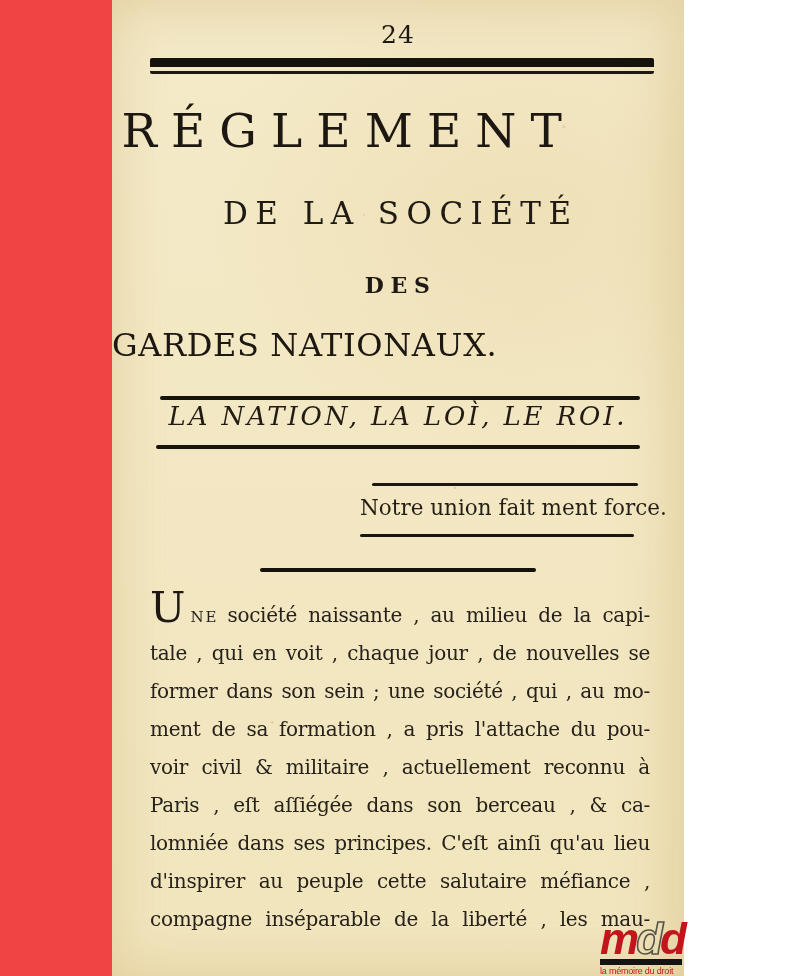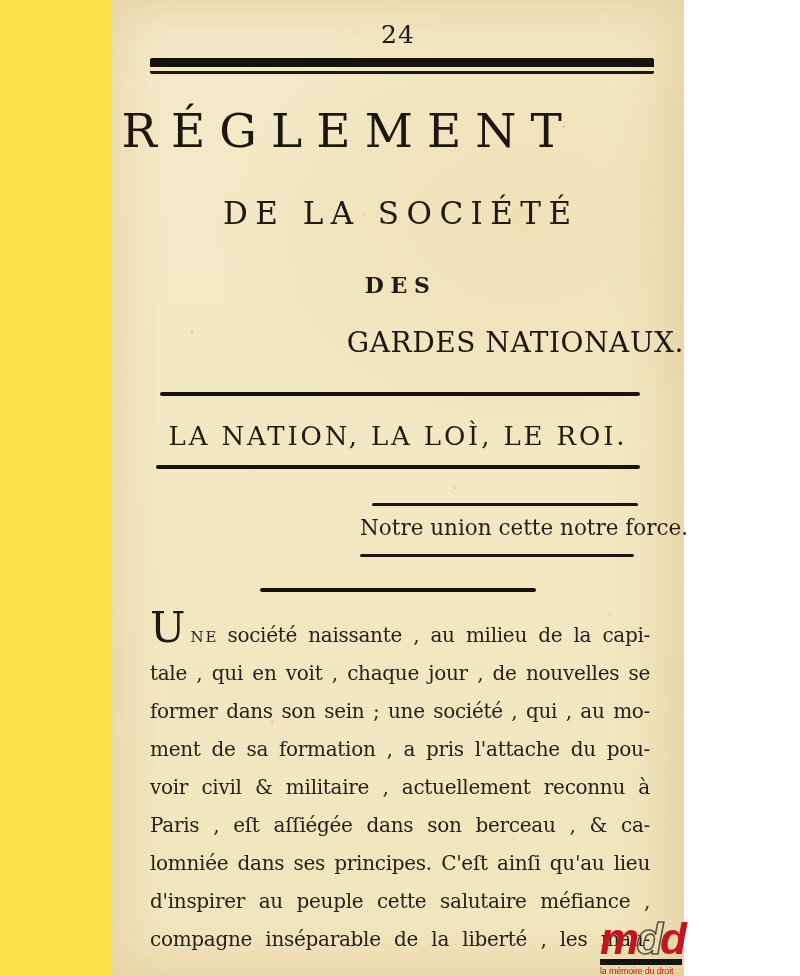--- a/index.html
+++ b/index.html
@@ -8,21 +8,21 @@
     width: 800px;
     height: 976px;
     background: #ffffff;
     overflow: hidden;
     font-family: "DejaVu Serif", serif;
   }
   .stage {
     position: relative;
     width: 664px;
     height: 976px;
-    background: #fde047;
+    background: #ef4444;
   }
   
   .page {
     position: absolute;
     left: 112px;
     top: 0;
     width: 572px;
     height: 976px;
     background-color: #f3e9c6;
     background-image:
@@ -78,37 +78,38 @@
     text-align: center;
     font-size: 22px;
     line-height: 1;
     letter-spacing: 0.30em;
     padding-left: 0.24em;
     color: #1f1a13;
     font-weight: bold;
   }
   .title4 {
     margin-top: 33px;
-    text-align: right;
-    font-size: 28px;
+    text-align: left;
+    font-size: 32px;
     line-height: 1;
     letter-spacing: 0.02em;
     color: #1c1711;
     white-space: nowrap;
   }
   .rule-a {
     margin: 35px auto 0 48px;
     width: 480px;
     height: 4px;
     background: #17130d;
     border-radius: 2px;
   }
   .motto {
-    margin-top: 27px;
-    text-align: center;
+    margin-top: 3px;
+    text-align: center;
+    font-style: italic;
     font-size: 26px;
     line-height: 1.05;
     letter-spacing: 0.11em;
     color: #211b14;
     white-space: nowrap;
   }
   .rule-b {
     margin: 15px auto 0 44px;
     width: 484px;
     height: 4px;
@@ -224,21 +225,21 @@
     <div class="title2">DE LA SOCIÉTÉ</div>
     <div class="title3">DES</div>
     <div class="title4">GARDES NATIONAUX.</div>
 
     <div class="rule-a"></div>
     <div class="motto">LA NATION, LA LOÌ, LE ROI.</div>
     <div class="rule-b"></div>
 
     <div class="union-block">
       <div class="rule-c"></div>
-      <div class="union-text">Notre union cette notre force.</div>
+      <div class="union-text">Notre union fait ment force.</div>
       <div class="rule-d"></div>
     </div>
 
     <div class="rule-e"></div>
 
     <div class="para">
       <div class="line"><span class="dropcap">U</span><span class="smallcaps">NE</span><span>société naissante , au milieu de la capi-</span></div>
       <div class="line">tale , qui en voit , chaque jour , de nouvelles se</div>
       <div class="line">former dans son sein ; une société , qui , au mo-</div>
       <div class="line">ment de sa formation , a pris l'attache du pou-</div>

